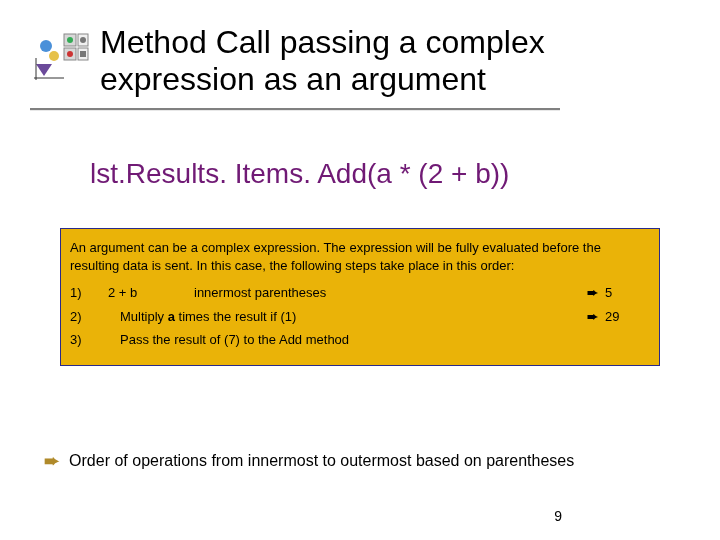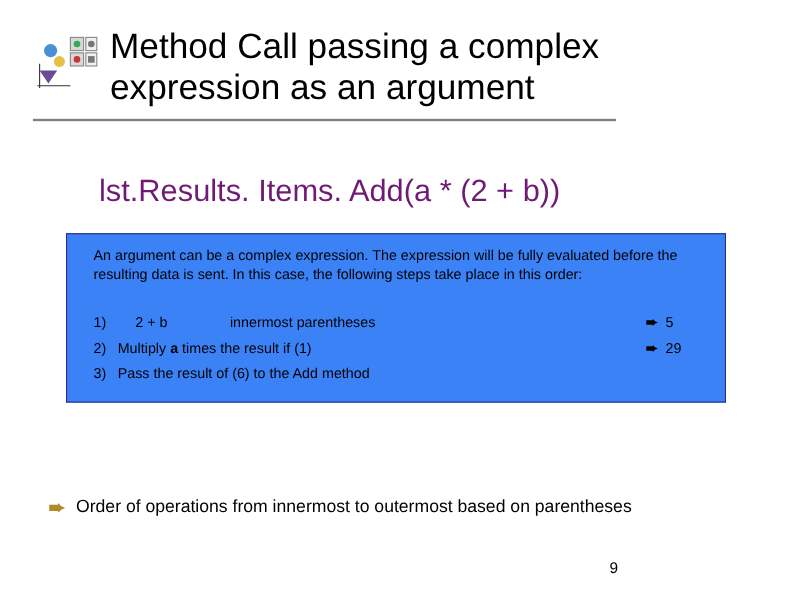--- a/index.html
+++ b/index.html
@@ -55,52 +55,52 @@
   .code-line {
     position: absolute;
     top: 158px;
     left: 90px;
     font-size: 28px;
     font-weight: 400;
     color: #701a75;
   }
   .callout {
     position: absolute;
-    top: 212px;
+    top: 228px;
     left: 60px;
     width: 600px;
-    background: #3b82f6;
+    background: #eab308;
     border: 1.5px solid #2a2a8a;
-    padding: 10px 14px 10px 24px;
+    padding: 10px 14px 10px 9px;
     box-sizing: border-box;
     font-size: 13px;
     line-height: 1.35;
     color: #000;
   }
   .callout p { margin: 0 0 10px 0; }
   .steps { display: block; }
   .step-row {
     display: flex;
     align-items: baseline;
     margin: 6px 0;
     font-size: 13px;
   }
   .step-num { width: 22px; flex: 0 0 auto; }
   .step-left { width: 86px; flex: 0 0 auto; margin-left: 16px; }
-  .step-mid { flex: 1 1 auto; margin-top: 16px; }
+  .step-mid { flex: 1 1 auto; }
   .step-arrow {
     flex: 0 0 auto;
     width: 18px;
     text-align: left;
     color: #000;
     font-weight: bold;
     font-family: Arial, sans-serif;
   }
   .step-res { flex: 0 0 auto; width: 40px; text-align: left; }
-  .step-full { flex: 1 1 auto; }
+  .step-full { flex: 1 1 auto; margin-left: 28px; }
   .bullet-row {
     position: absolute;
     left: 44px;
     top: 450px;
     display: flex;
     align-items: center;
     font-size: 16px;
   }
   .bullet-arrow {
     color: #b08a2a;
@@ -162,21 +162,21 @@
         <span class="step-num">2)</span>
         <span class="step-full">
           <span>Multiply </span><b>a</b><span> times  the result if (1)</span>
         </span>
         <span class="step-arrow">➨</span>
         <span class="step-res">29</span>
       </div>
 
       <div class="step-row">
         <span class="step-num">3)</span>
-        <span class="step-full">Pass the result of (6) to the Add method</span>
+        <span class="step-full">Pass the result of (7) to the Add method</span>
       </div>
 
     </div>
   </div>
 
   <div class="bullet-row">
     <span class="bullet-arrow">➨</span>
     <span>Order of operations from innermost to outermost based on parentheses</span>
   </div>
 

